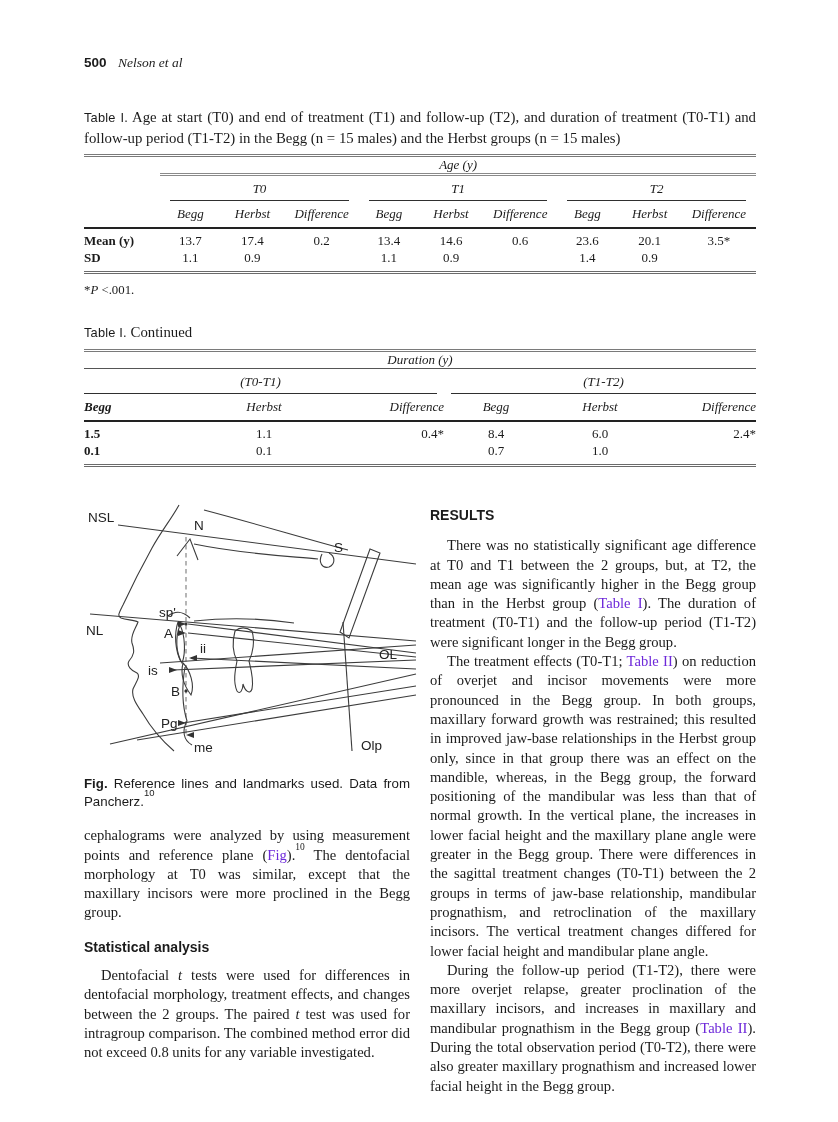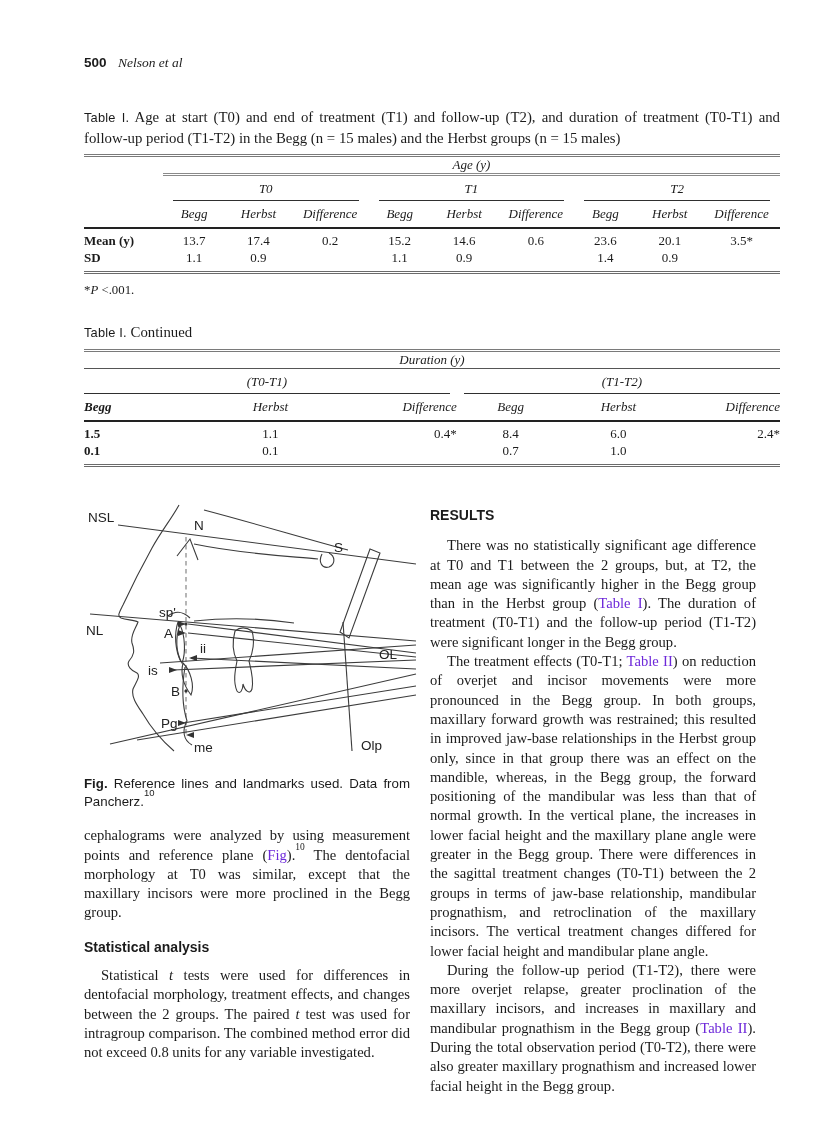--- a/index.html
+++ b/index.html
@@ -1,17 +1,17 @@
 <!DOCTYPE html>
 <html><head>
 <meta charset="utf-8">
 <style>
   html,body{margin:0;padding:0;background:#ffffff;}
   body{width:838px;height:1122px;font-family:"Liberation Serif",serif;color:#1b1b1b;}
-  .page{box-sizing:border-box;width:838px;height:820px;padding:55px 58px 0 84px;position:relative;}
+  .page{box-sizing:border-box;width:838px;height:820px;padding:55px 82px 0 84px;position:relative;}
 
   
   .pagehead{display:flex;justify-content:space-between;align-items:flex-start;font-size:13.5px;}
   .ph-left{white-space:nowrap;}
   .ph-num{font-family:"Liberation Sans",sans-serif;font-weight:bold;font-size:13.5px;}
   .ph-auth{font-style:italic;margin-left:8px;}
   .ph-right{text-align:right;font-style:italic;line-height:16.5px;}
 
   
   .tcap{margin-top:36px;font-size:14.8px;line-height:20px;text-align:justify;}
@@ -113,21 +113,21 @@
       <td class="i c">Difference</td>
       <td class="i c">Begg</td>
       <td class="i c">Herbst</td>
       <td class="i c">Difference</td>
     </tr>
     <tr class="r-data">
       <td class="lbl">Mean (y)</td>
       <td class="c">13.7</td>
       <td class="c">17.4</td>
       <td class="c">0.2</td>
-      <td class="c">15.2</td>
+      <td class="c">13.4</td>
       <td class="c">14.6</td>
       <td class="c">0.6</td>
       <td class="c">23.6</td>
       <td class="c">20.1</td>
       <td class="c">3.5*</td>
     </tr>
     <tr class="r-data r-last">
       <td class="lbl">SD</td>
       <td class="c">1.1</td>
       <td class="c">0.9</td>
@@ -252,21 +252,21 @@
             <text x="79" y="224">Pg</text>
             <text x="112" y="248">me</text>
             <text x="279" y="246">Olp</text>
           </g>
         </svg>
       </div>
       <div class="figcap"><b>Fig.</b><span> Reference lines and landmarks used. Data from Pancherz.</span><sup class="sn">10</sup></div>
       <div class="spacer16"></div>
       <p><span>cephalograms were analyzed by using measurement points and reference plane (</span><a class="ref">Fig</a><span>).</span><sup class="sn">10</sup><span> The dentofacial morphology at T0 was similar, except that the maxillary incisors were more proclined in the Begg group.</span></p>
       <div class="shead">Statistical analysis</div>
-      <p class="ind"><span>Statistical </span><span class="i">t</span><span> tests were used for differences in dentofacial morphology, treatment effects, and changes between the 2 groups. The paired </span><span class="i">t</span><span> test was used for intragroup comparison. The combined method error did not exceed 0.8 units for any variable investigated.</span></p>
+      <p class="ind"><span>Dentofacial </span><span class="i">t</span><span> tests were used for differences in dentofacial morphology, treatment effects, and changes between the 2 groups. The paired </span><span class="i">t</span><span> test was used for intragroup comparison. The combined method error did not exceed 0.8 units for any variable investigated.</span></p>
     </div>
 
     <div class="col">
       <div class="shead first">RESULTS</div>
       <p class="ind"><span>There was no statistically significant age difference at T0 and T1 between the 2 groups, but, at T2, the mean age was significantly higher in the Begg group than in the Herbst group (</span><a class="ref">Table I</a><span>). The duration of treatment (T0-T1) and the follow-up period (T1-T2) were significant longer in the Begg group.</span></p>
       <p class="ind"><span>The treatment effects (T0-T1; </span><a class="ref">Table II</a><span>) on reduction of overjet and incisor movements were more pronounced in the Begg group. In both groups, maxillary forward growth was restrained; this resulted in improved jaw-base relationships in the Herbst group only, since in that group there was an effect on the mandible, whereas, in the Begg group, the forward positioning of the mandibular was less than that of normal growth. In the vertical plane, the increases in lower facial height and the maxillary plane angle were greater in the Begg group. There were differences in the sagittal treatment changes (T0-T1) between the 2 groups in terms of jaw-base relationship, mandibular prognathism, and retroclination of the maxillary incisors. The vertical treatment changes differed for lower facial height and mandibular plane angle.</span></p>
       <p class="ind"><span>During the follow-up period (T1-T2), there were more overjet relapse, greater proclination of the maxillary incisors, and increases in maxillary and mandibular prognathism in the Begg group (</span><a class="ref">Table II</a><span>). During the total observation period (T0-T2), there were also greater maxillary prognathism and increased lower facial height in the Begg group.</span></p>
     </div>
 
   </div>

